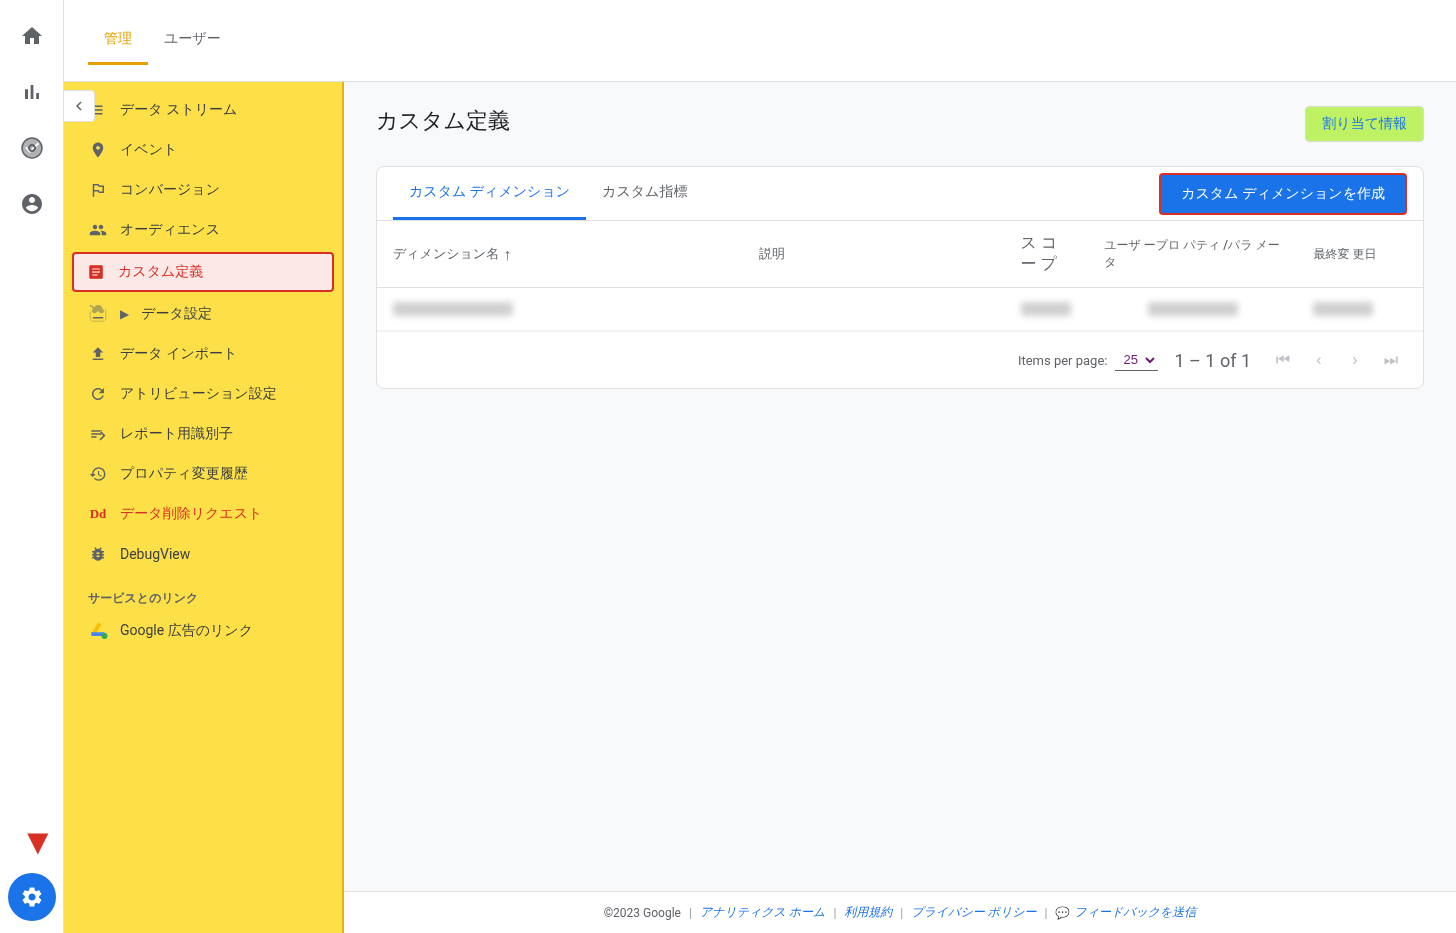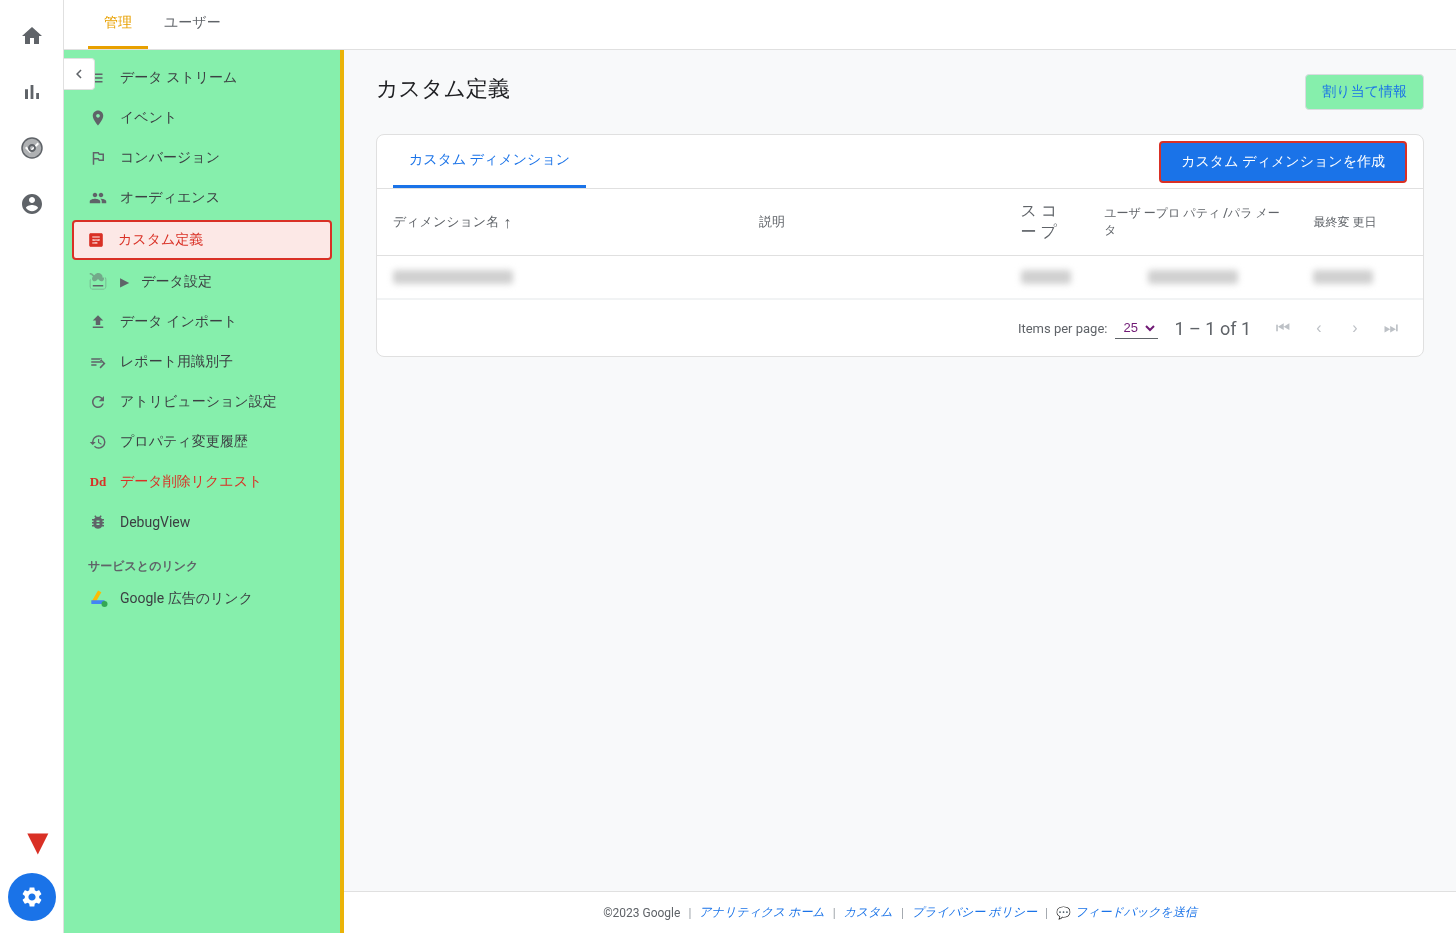--- a/index.html
+++ b/index.html
@@ -37,21 +37,21 @@
       display: flex;
       flex-direction: column;
       overflow: hidden;
     }
 
     
     .top-tabs {
       background: #fff;
       border-bottom: 1px solid #e0e0e0;
       display: flex;
-      padding: 0 24px;
+      padding: 16px 24px;
       gap: 0;
     }
     .top-tab {
       padding: 14px 16px;
       cursor: pointer;
       font-size: 14px;
       color: #5f6368;
       border-bottom: 3px solid transparent;
       font-weight: 500;
     }
@@ -63,22 +63,22 @@
     
     .content-split {
       display: flex;
       flex: 1;
       overflow: hidden;
     }
 
     
     .sidebar {
       width: 280px;
-      background: #86efac;
-      border-right: 4px solid #eab308;
+      background: #fde047;
+      border-right: 2px solid #eab308;
       overflow-y: auto;
       flex-shrink: 0;
       position: relative;
     }
 
     .sidebar-back {
       position: absolute;
       top: 8px;
       left: -1px;
       width: 32px;
@@ -160,21 +160,21 @@
     .page-title {
       font-size: 22px;
       font-weight: 400;
       color: #202124;
     }
 
     .allocation-btn {
       padding: 8px 16px;
       border: 1px solid #dadce0;
       border-radius: 4px;
-      background: #86efac;
+      background: #bef264;
       color: #1a73e8;
       font-size: 14px;
       cursor: pointer;
     }
 
     
     .table-container {
       background: #fff;
       border: 1px solid #e0e0e0;
       border-radius: 8px;
@@ -477,33 +477,33 @@
               <svg width="18" height="18" viewBox="0 0 24 24" fill="currentColor">
                   <path d="M9 16h6v-6h4l-7-7-7 7h4zm-4 2h14v2H5z"></path>
                 </svg>
             </div>
             <span>データ インポート</span>
           </div>
 
           <div class="sidebar-item">
             <div class="sidebar-item-icon">
               <svg width="18" height="18" viewBox="0 0 24 24" fill="currentColor">
+                  <path d="M17.65 6.35C16.2 4.9 14.21 4 12 4c-4.42 0-7.99 3.58-7.99 8s3.57 8 7.99 8c3.73 0 6.84-2.55 7.73-6h-2.08c-.82 2.33-3.04 4-5.65 4-3.31 0-6-2.69-6-6s2.69-6 6-6c1.66 0 3.14.69 4.22 1.78L13 11h7V4l-2.35 2.35z"></path>
+                </svg>
+            </div>
+            <span>アトリビューション設定</span>
+          </div>
+
+          <div class="sidebar-item">
+            <div class="sidebar-item-icon">
+              <svg width="18" height="18" viewBox="0 0 24 24" fill="currentColor">
                   <path d="M3 9h14V7H3v2zm0 4h14v-2H3v2zm0 4h7v-2H3v2zm16 0l-3.5 3.5L14 19l5-5-5-5 1.5-1.5L22 14l-3 3z"></path>
                 </svg>
             </div>
             <span>レポート用識別子</span>
-          </div>
-
-          <div class="sidebar-item">
-            <div class="sidebar-item-icon">
-              <svg width="18" height="18" viewBox="0 0 24 24" fill="currentColor">
-                  <path d="M17.65 6.35C16.2 4.9 14.21 4 12 4c-4.42 0-7.99 3.58-7.99 8s3.57 8 7.99 8c3.73 0 6.84-2.55 7.73-6h-2.08c-.82 2.33-3.04 4-5.65 4-3.31 0-6-2.69-6-6s2.69-6 6-6c1.66 0 3.14.69 4.22 1.78L13 11h7V4l-2.35 2.35z"></path>
-                </svg>
-            </div>
-            <span>アトリビューション設定</span>
           </div>
 
           <div class="sidebar-item">
             <div class="sidebar-item-icon">
               <svg width="18" height="18" viewBox="0 0 24 24" fill="currentColor">
                   <path d="M13 3a9 9 0 0 0-9 9H1l3.89 3.89.07.14L9 12H6c0-3.87 3.13-7 7-7s7 3.13 7 7-3.13 7-7 7c-1.93 0-3.68-.79-4.94-2.06l-1.42 1.42A8.954 8.954 0 0 0 13 21a9 9 0 0 0 0-18zm-1 5v5l4.28 2.54.72-1.21-3.5-2.08V8H12z"></path>
                 </svg>
             </div>
             <span>プロパティ変更履歴</span>
           </div>
@@ -544,20 +544,21 @@
           <div class="page-header">
             <h1 class="page-title">カスタム定義</h1>
             <button class="allocation-btn">割り当て情報</button>
           </div>
 
           <div class="table-container">
 
             <div class="table-tabs">
               <div class="table-tabs-left">
                 <div class="table-tab active">カスタム ディメンション</div>
+                <div class="table-tab">カスタム指標</div>
               </div>
               <button class="create-btn">カスタム ディメンションを作成</button>
             </div>
 
             <table class="data-table">
               <thead>
                 <tr>
                   <th class="col-name">
                     <div class="th-sort">
                       <span>ディメンション名</span>
@@ -609,21 +610,21 @@
 
           </div>
 
         </div>
 
         <div class="footer">
           <span>©2023 Google</span>
           <span class="footer-divider">|</span>
           <a href="#">アナリティクス ホーム</a>
           <span class="footer-divider">|</span>
-          <a href="#">カスタム</a>
+          <a href="#">利用規約</a>
           <span class="footer-divider">|</span>
           <a href="#">プライバシー ポリシー</a>
           <span class="footer-divider">|</span>
           <span style="font-size:12px;">💬</span>
           <a href="#">フィードバックを送信</a>
         </div>
       </div>
 
     </div>
   </div>

